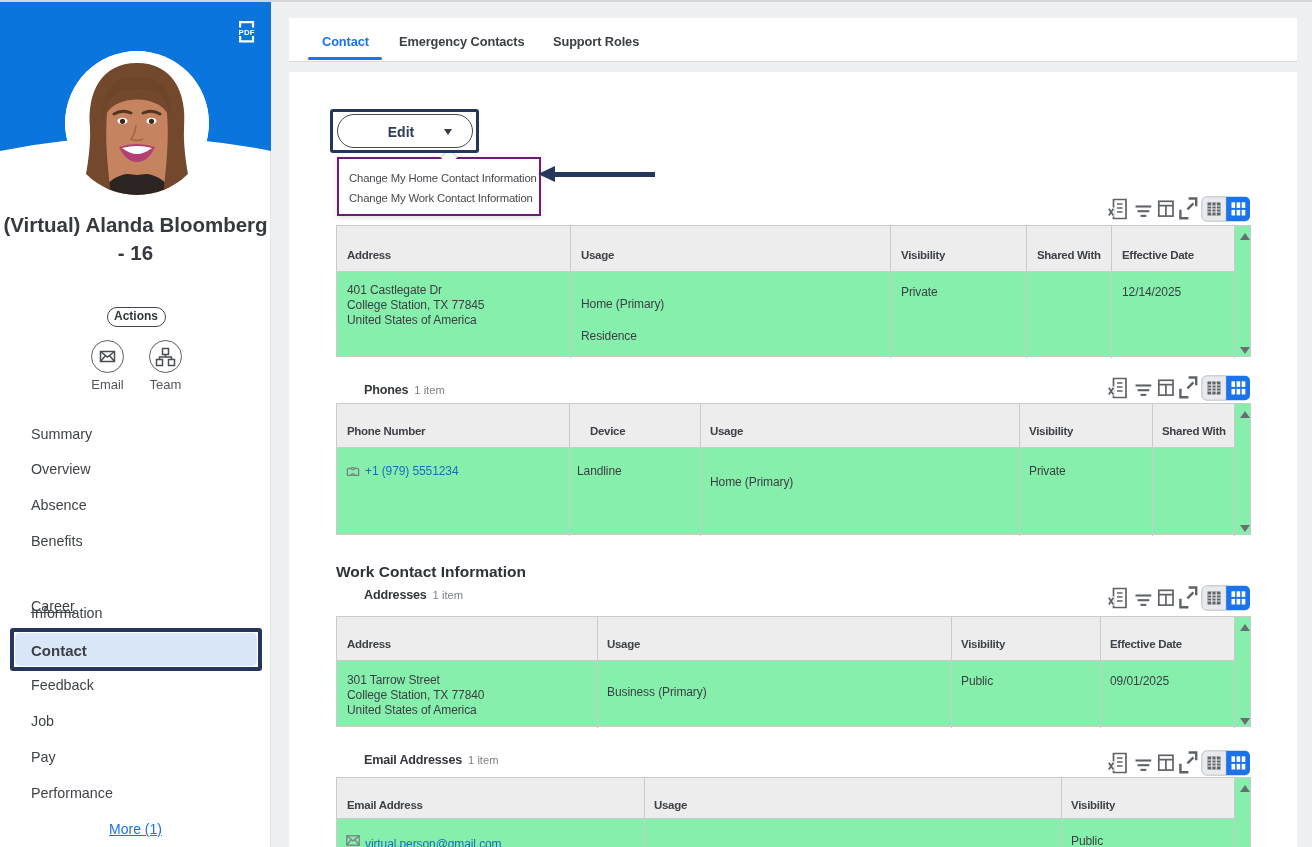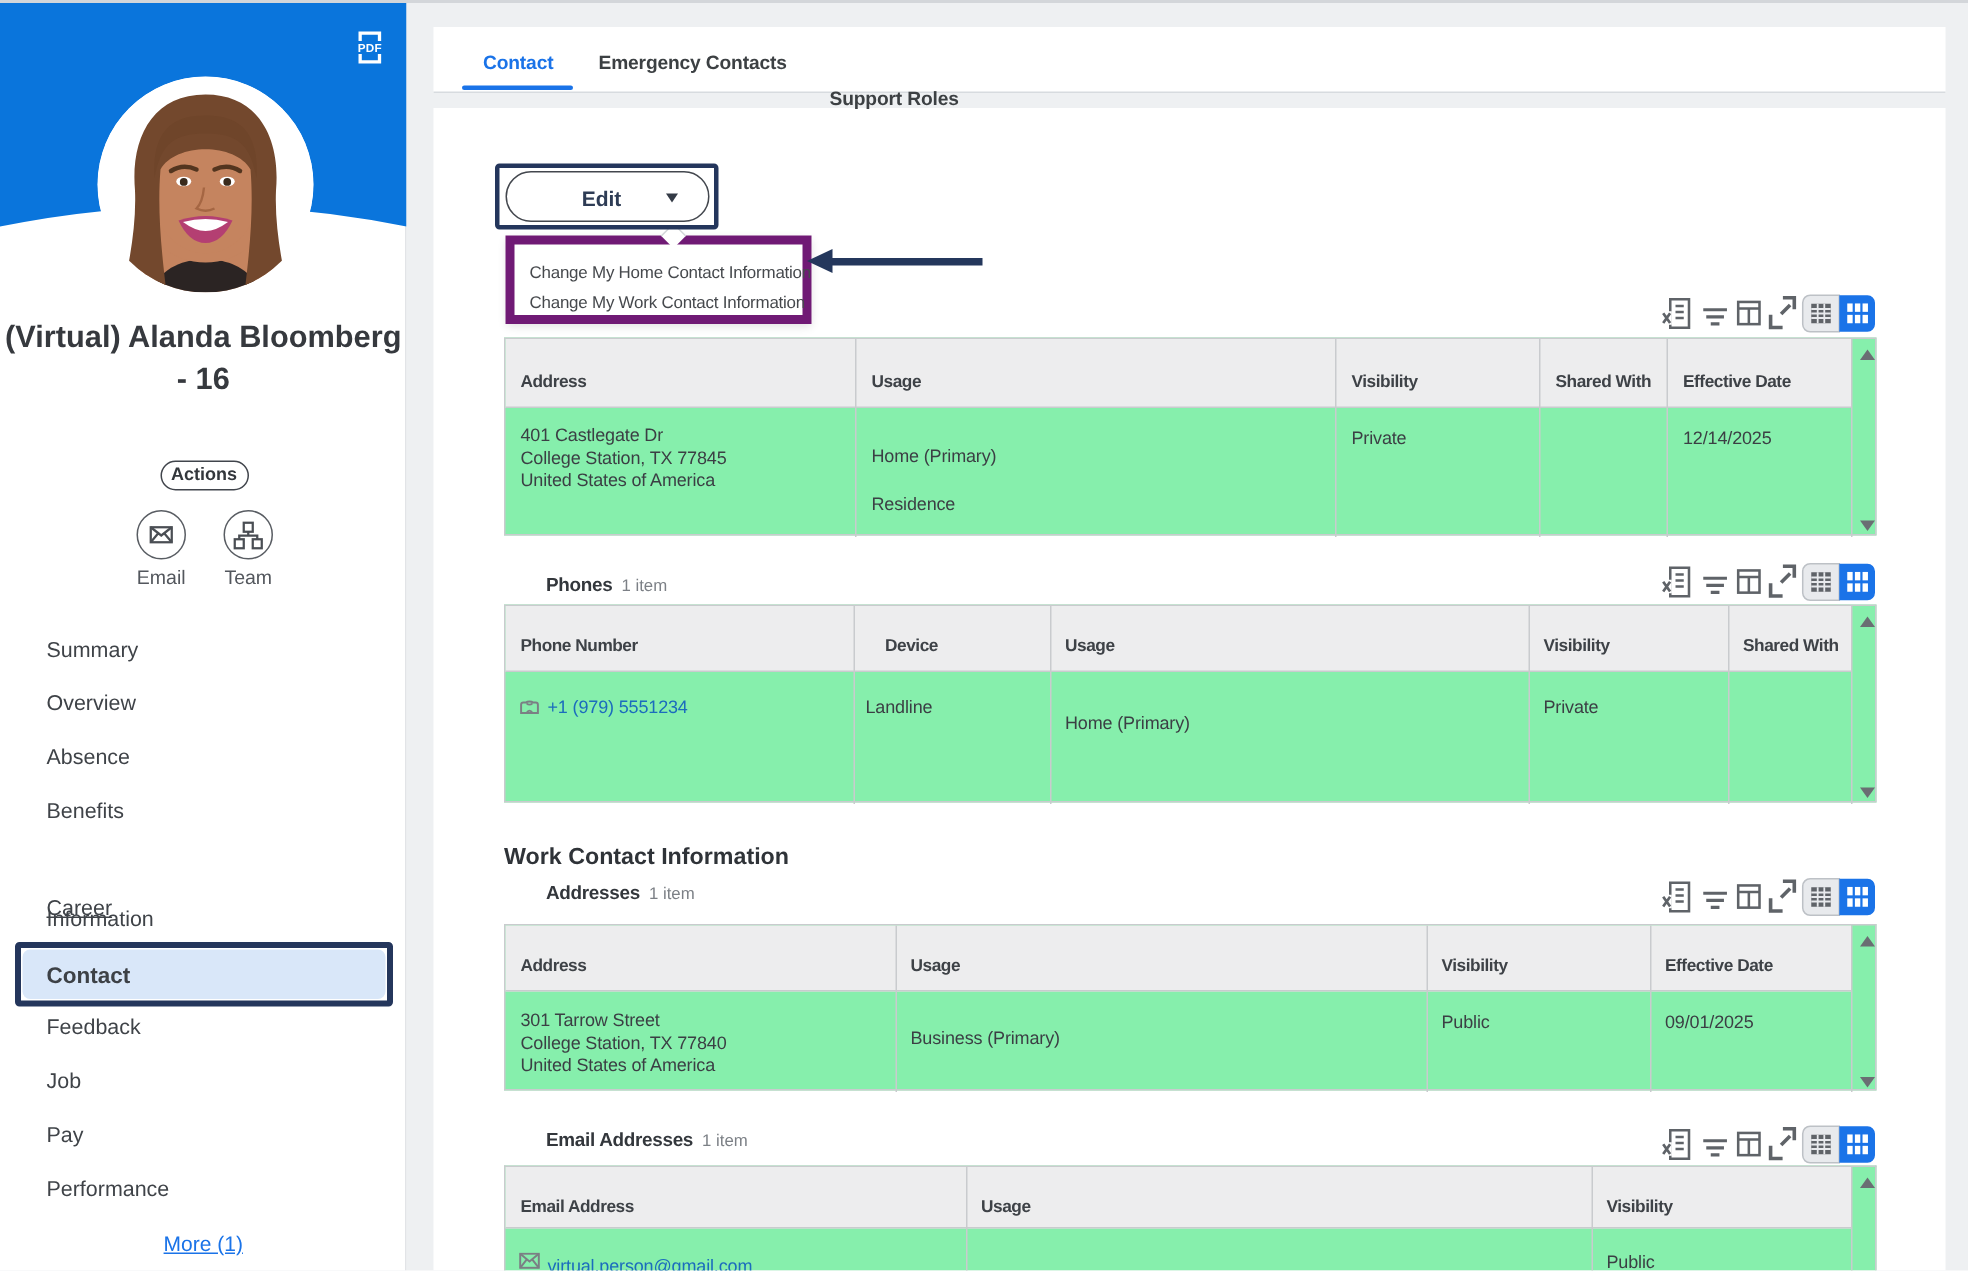--- a/index.html
+++ b/index.html
@@ -35,21 +35,21 @@
 #tabunderline { left:18.5px; top:38.5px; width:74px; height:3.5px; background:#1a73e8; border-radius:2px; position:absolute; }
 #card { left:289px; top:72px; width:1008px; height:775px; background:#fff; z-index:1; }
 
 
 #editsel { left:330px; top:109px; width:149px; height:44px; border:3.5px solid #24365c; border-radius:3px; background:#fff; z-index:20; }
 #editpill { left:337px; top:114px; width:136px; height:34px; background:#fff; border:1.5px solid #43474e; border-radius:17px; z-index:21; }
 #editlabel { left:353px; top:124px; width:96px; text-align:center; font-size:14px; font-weight:bold; color:#2e3c55; z-index:22; }
 #editcaret { left:444px; top:129px; width:0; height:0; border-left:4.5px solid transparent; border-right:4.5px solid transparent; border-top:6px solid #343b46; z-index:22; }
 
 
-#dropdown { left:337px; top:157px; width:204px; height:59px; background:#fff; border:6px solid #701a75; box-shadow:0 2px 6px rgba(0,0,0,0.12); z-index:15; }
+#dropdown { left:337px; top:157px; width:204px; height:59px; background:#fff; border:2px solid #701a75; box-shadow:0 2px 6px rgba(0,0,0,0.12); z-index:15; }
 #notch { left:443px; top:151px; width:12px; height:12px; background:#fff; border-left:1px solid #d2d5d8; border-top:1px solid #d2d5d8; transform:rotate(45deg); z-index:16; }
 .dditem { position:absolute; left:10px; font-size:11.3px; letter-spacing:-0.15px; color:#46494d; white-space:nowrap; }
 
 
 #arrowline { left:553px; top:172px; width:102px; height:4.5px; background:#24375c; z-index:17; }
 #arrowhead { left:538px; top:165.5px; width:0; height:0; border-top:8.5px solid transparent; border-bottom:8.5px solid transparent; border-right:17px solid #24375c; z-index:17; }
 
 
 .tbl { background:#86efac; border:1px solid #c9cbce; z-index:3; }
 .thead { position:absolute; left:0; top:0; width:897px; background:#ededee; border-bottom:1px solid #c9cbce; }
@@ -143,21 +143,21 @@
     <div class="abs mitem" style="top:713px;">Job</div>
     <div class="abs mitem" style="top:749px;">Pay</div>
     <div class="abs mitem" style="top:785px;">Performance</div>
     <div id="morelink" class="abs"><span>More (1)</span></div>
   </div>
 
   <div id="tabbar" class="abs">
     <div class="tab" style="left:33px; color:#1a73e8;">Contact</div>
     <div id="tabunderline"></div>
     <div class="tab" style="left:110px;">Emergency Contacts</div>
-    <div class="tab" style="left:264px;margin-top:24px;">Support Roles</div>
+    <div class="tab" style="left:264px;">Support Roles</div>
   </div>
   <div id="card" class="abs"></div>
 
   <div id="editsel" class="abs"></div>
   <div id="editpill" class="abs"></div>
   <div id="editlabel" class="abs">Edit</div>
   <div id="editcaret" class="abs"></div>
 
   <div id="notch" class="abs"></div>
   <div id="dropdown" class="abs">

